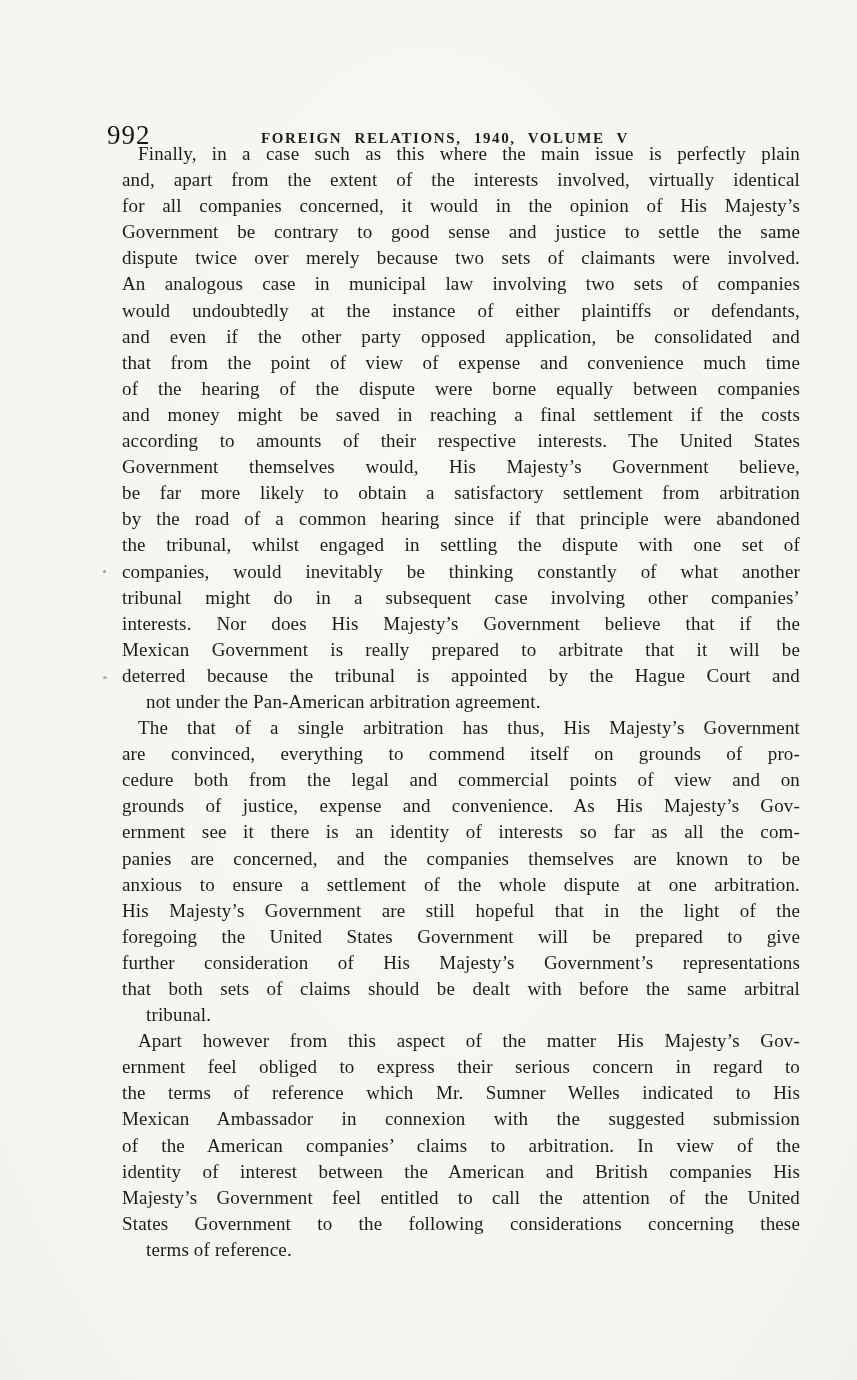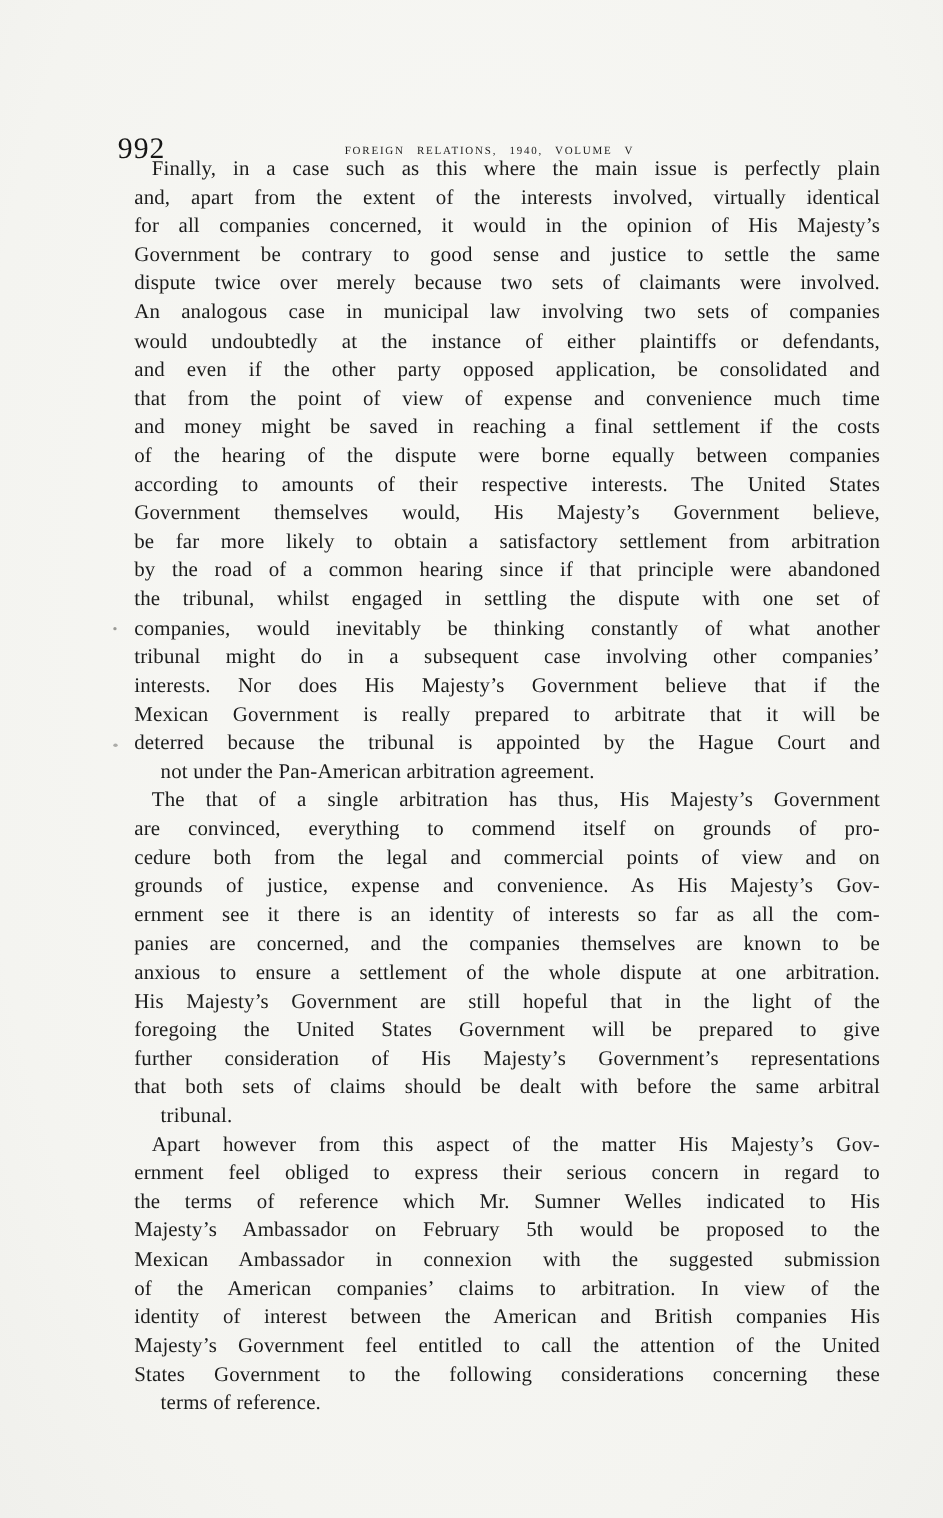--- a/index.html
+++ b/index.html
@@ -34,26 +34,27 @@
     font-size: 27px;
     line-height: 28px;
     letter-spacing: 1px;
     color: #161616;
   }
   .running-head {
     position: absolute;
     left: 50%;
     transform: translateX(-50%);
     top: 9px;
-    font-size: 10px;
+    font-size: 15px;
     line-height: 16px;
     letter-spacing: 1.6px;
     word-spacing: 7px;
     white-space: nowrap;
     color: #1d1d1d;
+    font-weight: bold;
   }
   .doc-body {
     position: absolute;
     top: 141px;
     left: 122px;
     width: 678px;
   }
   .para {
     margin: 0;
     padding: 0;
@@ -95,22 +96,22 @@
       <div class="para">
         <div class="line first">Finally, in a case such as this where the main issue is perfectly plain</div>
         <div class="line">and, apart from the extent of the interests involved, virtually identical</div>
         <div class="line">for all companies concerned, it would in the opinion of His Majesty’s</div>
         <div class="line">Government be contrary to good sense and justice to settle the same</div>
         <div class="line">dispute twice over merely because two sets of claimants were involved.</div>
         <div class="line">An analogous case in municipal law involving two sets of companies</div>
         <div class="line">would undoubtedly at the instance of either plaintiffs or defendants,</div>
         <div class="line">and even if the other party opposed application, be consolidated and</div>
         <div class="line">that from the point of view of expense and convenience much time</div>
+        <div class="line">of the hearing of the dispute were borne equally between companies</div>
         <div class="line">and money might be saved in reaching a final settlement if the costs</div>
-        <div class="line">of the hearing of the dispute were borne equally between companies</div>
         <div class="line">according to amounts of their respective interests. The United States</div>
         <div class="line">Government themselves would, His Majesty’s Government believe,</div>
         <div class="line">be far more likely to obtain a satisfactory settlement from arbitration</div>
         <div class="line">by the road of a common hearing since if that principle were abandoned</div>
         <div class="line">the tribunal, whilst engaged in settling the dispute with one set of</div>
         <div class="line">companies, would inevitably be thinking constantly of what another</div>
         <div class="line">tribunal might do in a subsequent case involving other companies’</div>
         <div class="line">interests. Nor does His Majesty’s Government believe that if the</div>
         <div class="line">Mexican Government is really prepared to arbitrate that it will be</div>
         <div class="line">deterred because the tribunal is appointed by the Hague Court and</div>
@@ -127,21 +128,20 @@
         <div class="line">His Majesty’s Government are still hopeful that in the light of the</div>
         <div class="line">foregoing the United States Government will be prepared to give</div>
         <div class="line">further consideration of His Majesty’s Government’s representations</div>
         <div class="line">that both sets of claims should be dealt with before the same arbitral</div>
         <div class="line last">tribunal.</div>
       </div>
       <div class="para">
         <div class="line first">Apart however from this aspect of the matter His Majesty’s Gov-</div>
         <div class="line">ernment feel obliged to express their serious concern in regard to</div>
         <div class="line">the terms of reference which Mr. Sumner Welles indicated to His</div>
-        <div class="line">Majesty’s Ambassador on February 5th would be proposed to the</div>
         <div class="line">Mexican Ambassador in connexion with the suggested submission</div>
         <div class="line">of the American companies’ claims to arbitration. In view of the</div>
         <div class="line">identity of interest between the American and British companies His</div>
         <div class="line">Majesty’s Government feel entitled to call the attention of the United</div>
         <div class="line">States Government to the following considerations concerning these</div>
         <div class="line last">terms of reference.</div>
       </div>
     </div>
 
   <div class="scan-artifact artifact-1"></div>

